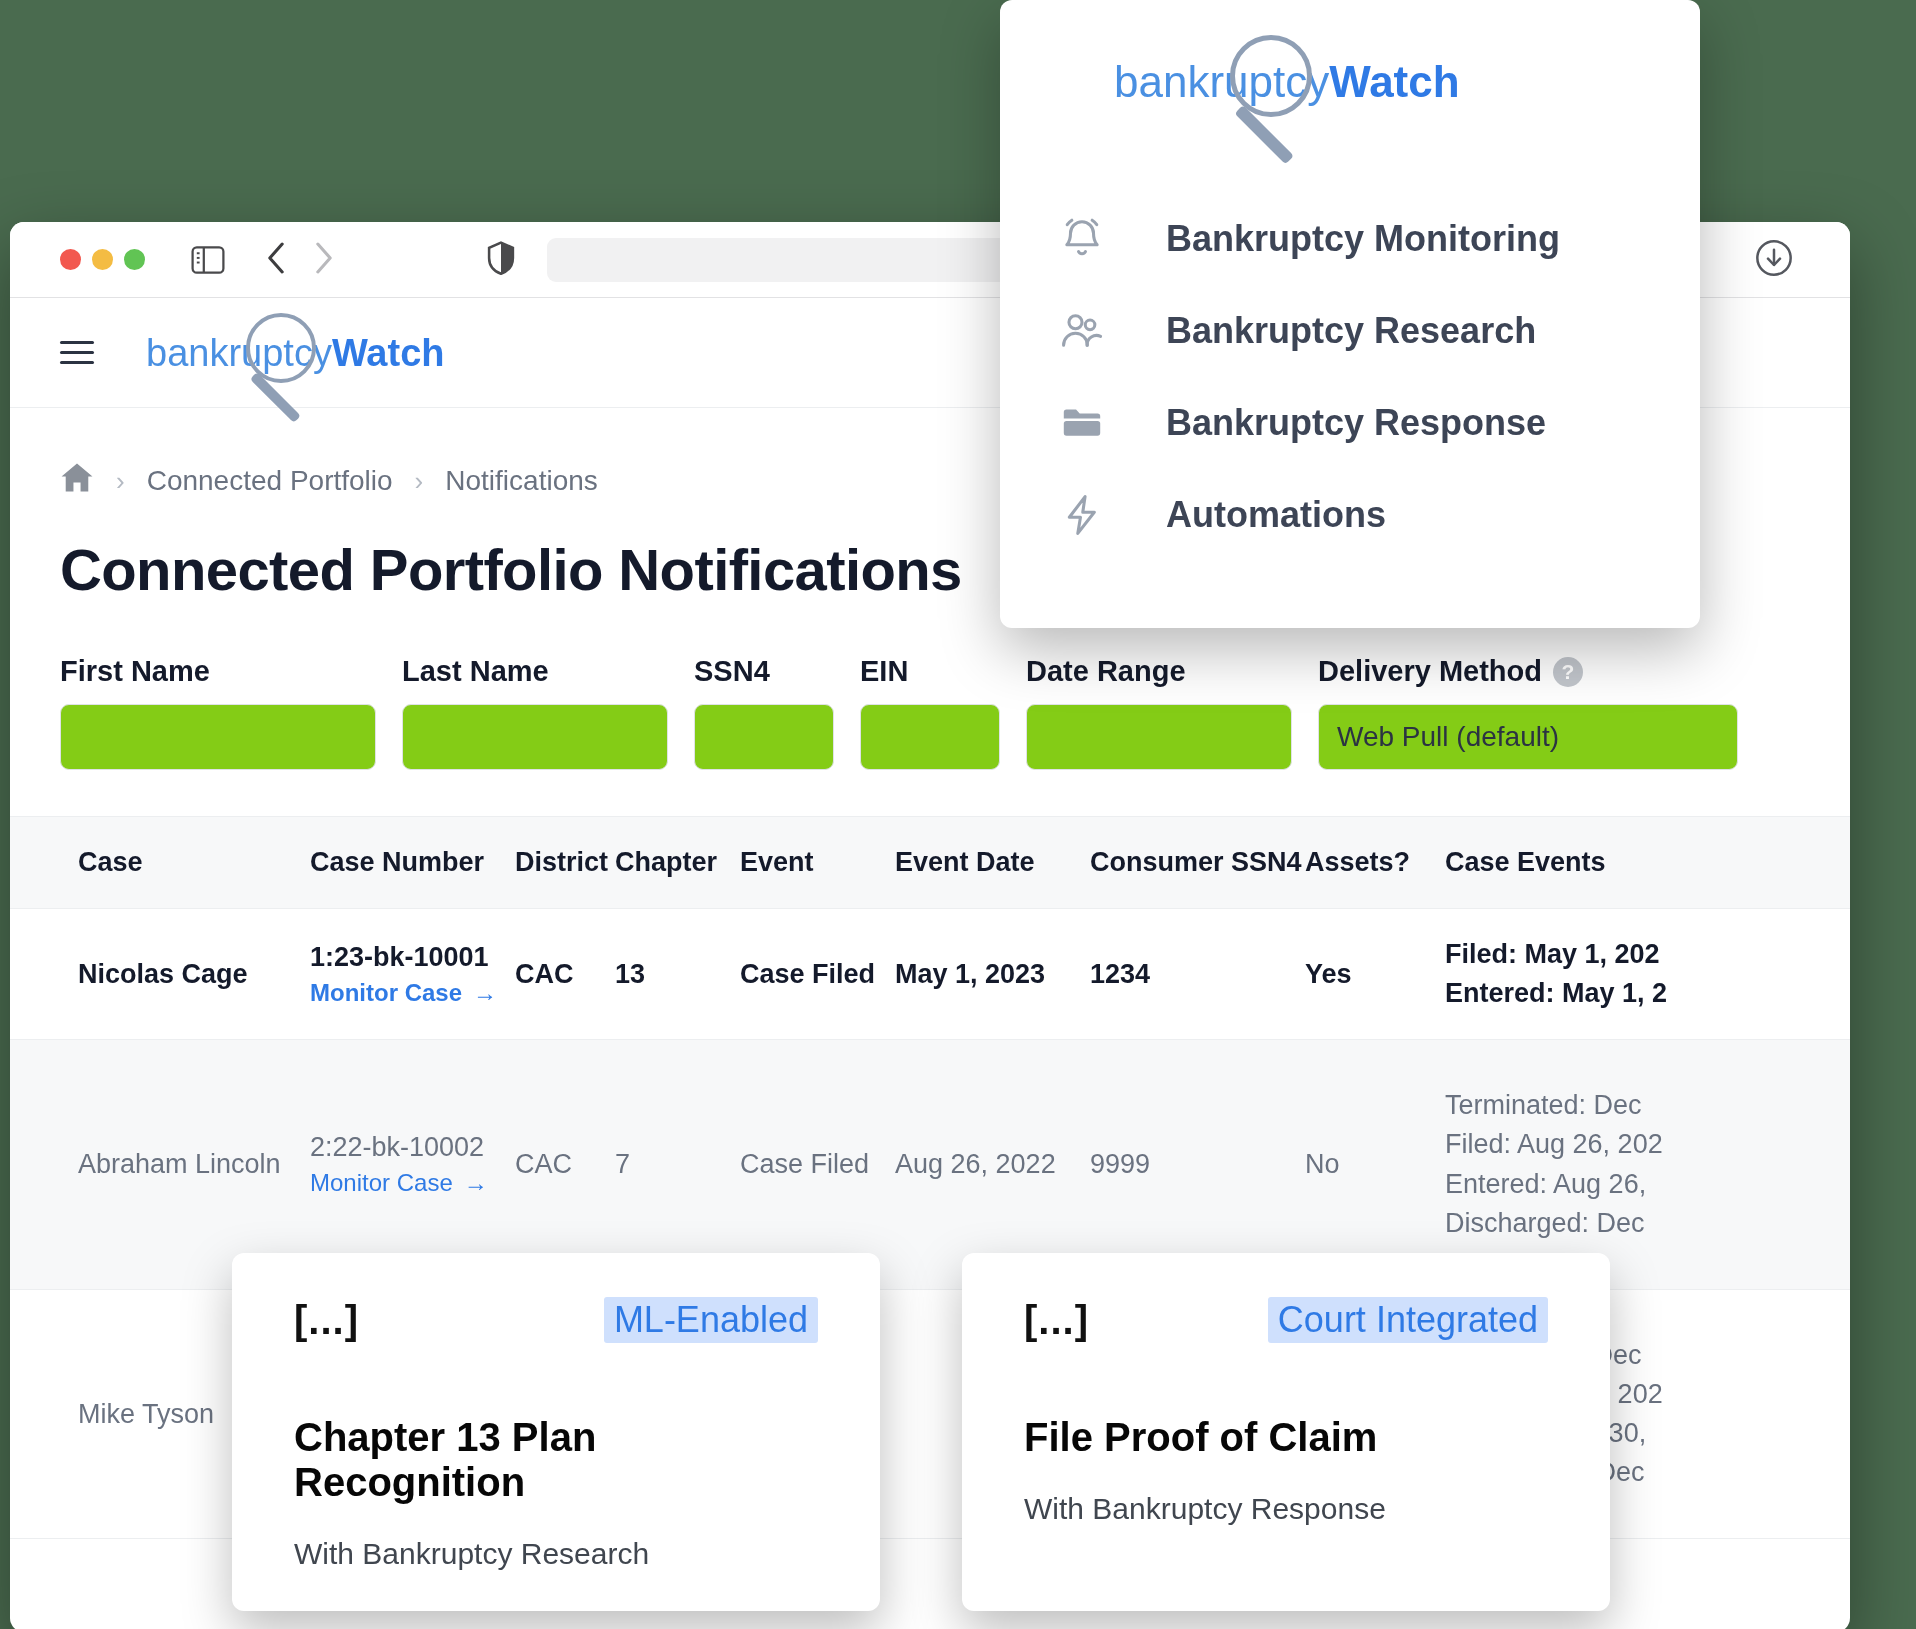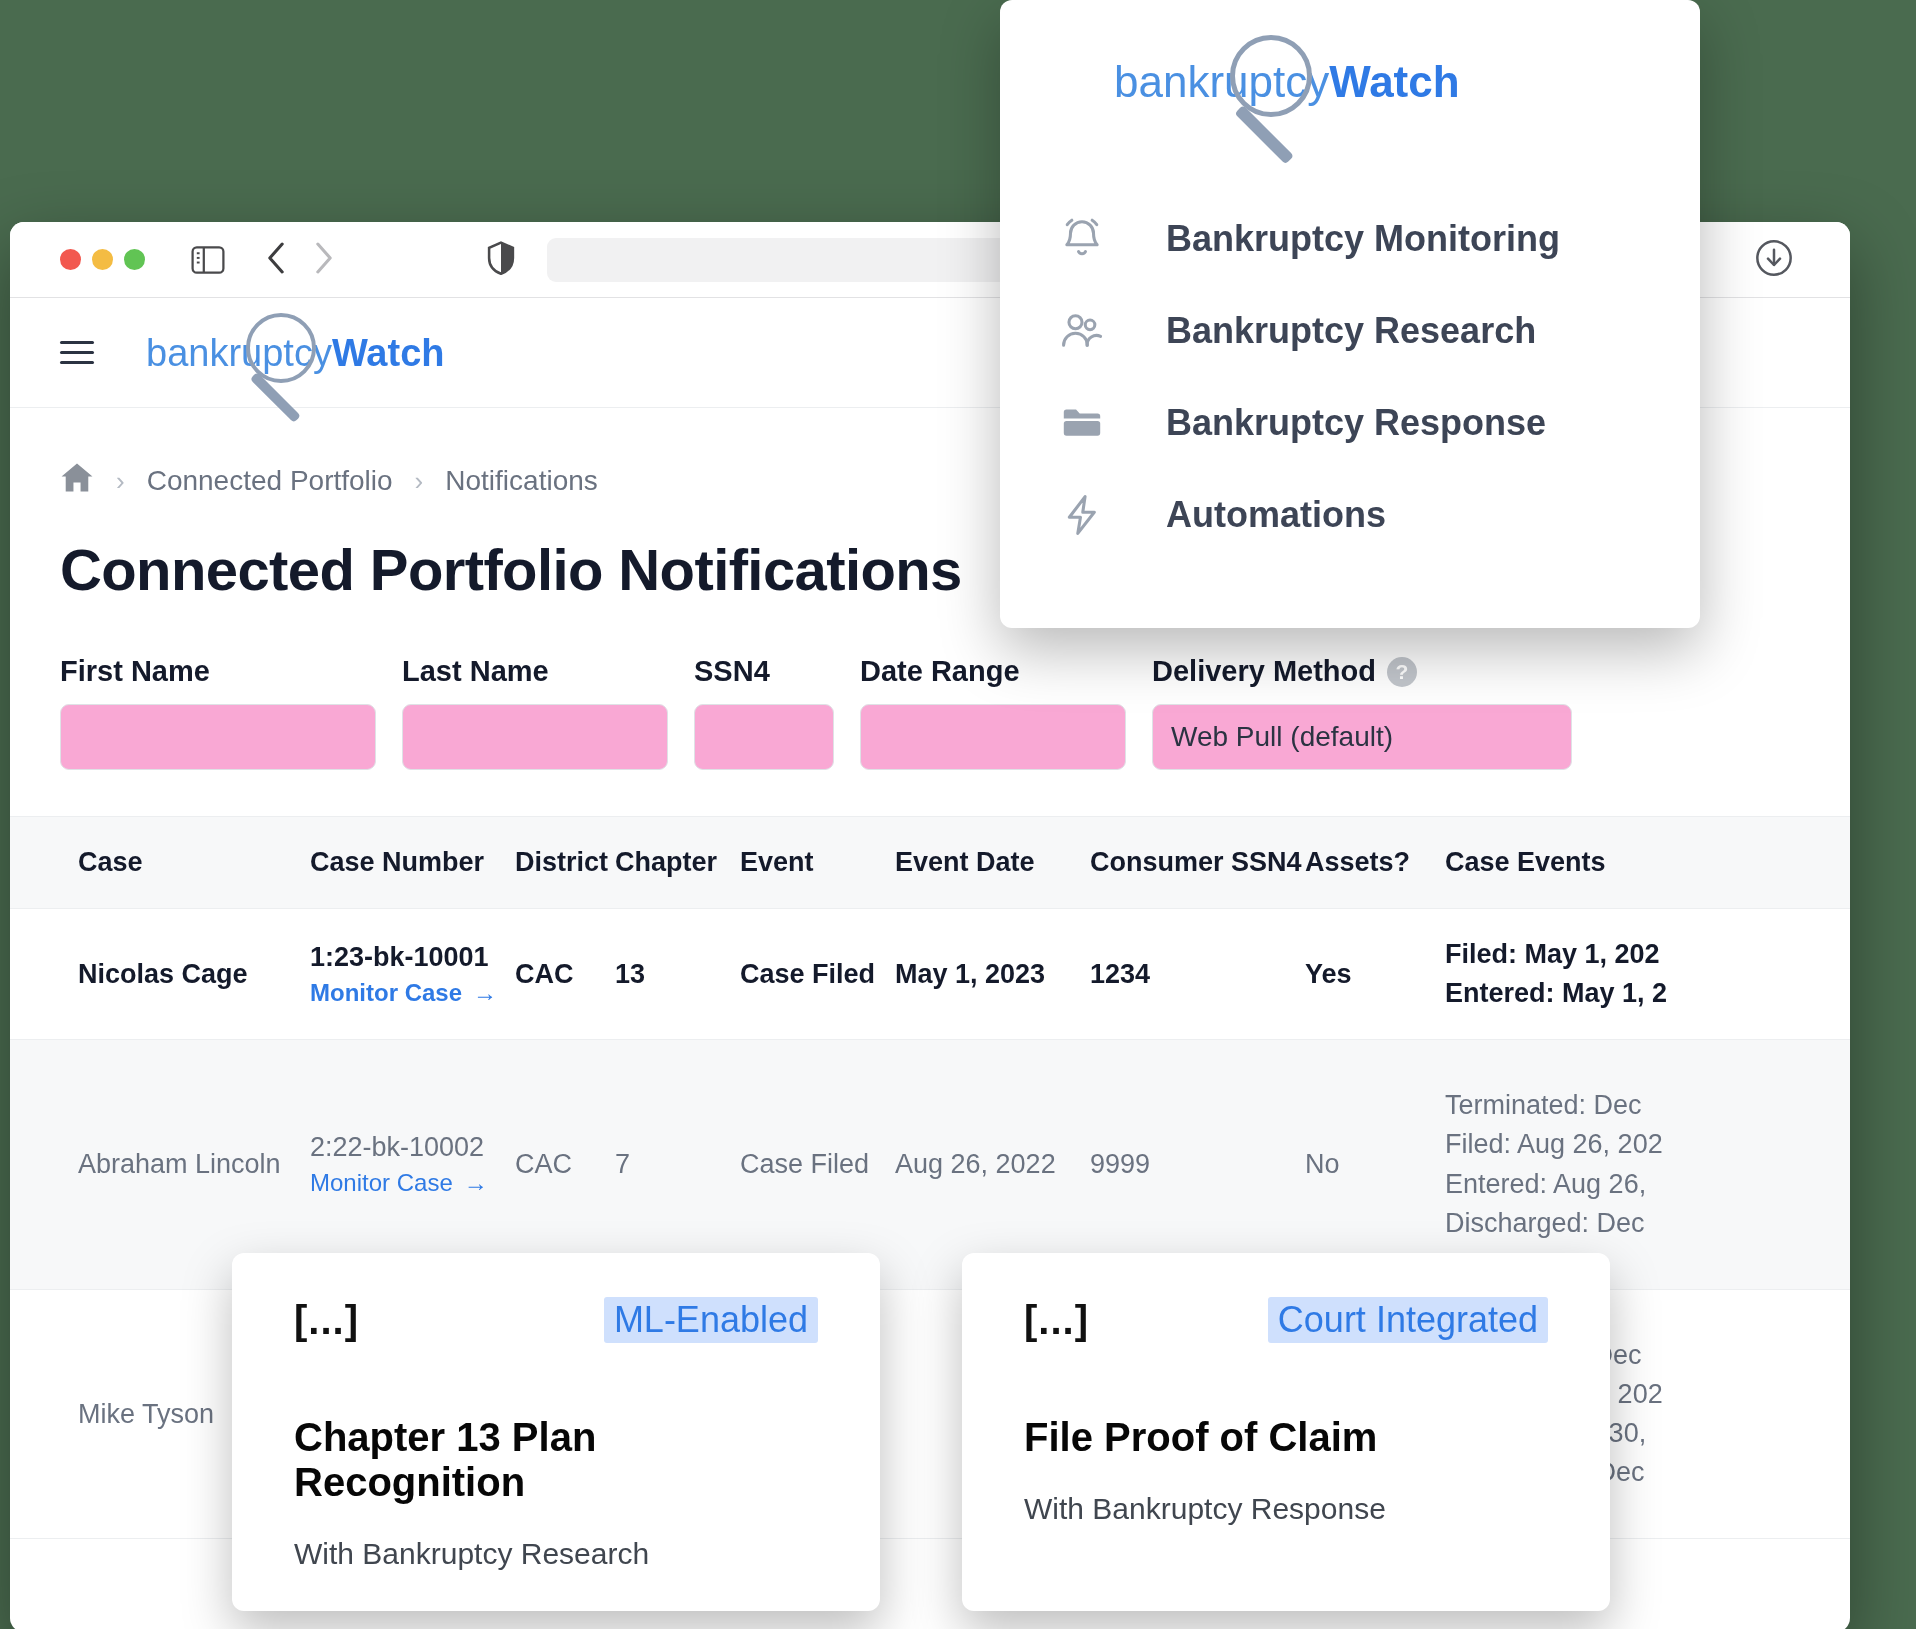--- a/index.html
+++ b/index.html
@@ -124,21 +124,21 @@
     color: #141a2b;
   }
 
   
   .filters { display: flex; align-items: flex-end; gap: 26px; margin-top: 52px; padding-bottom: 46px; }
   .field .flabel {
     font-size: 29px; font-weight: 700; color: #141a2b;
     margin-bottom: 16px; display: flex; align-items: center; gap: 11px;
   }
   .field .fin {
-    height: 66px; border: 1px solid #dfe2e6; border-radius: 9px; background: #f9a8d4;
+    height: 66px; border: 1px solid #dfe2e6; border-radius: 9px; background: #84cc16;
     display: flex; align-items: center; padding: 0 18px;
     font-size: 28px; color: #2b3342;
   }
   .help-badge {
     width: 30px; height: 30px; border-radius: 50%;
     background: #c2c6cc; color: #fff;
     font-size: 21px; font-weight: 700;
     display: inline-flex; align-items: center; justify-content: center;
   }
   .w-first { width: 316px; }
@@ -323,20 +323,24 @@
         <div class="field w-last">
           <div class="flabel">Last Name</div>
           <div class="fin"></div>
         </div>
 
         <div class="field w-ssn">
           <div class="flabel">SSN4</div>
           <div class="fin"></div>
         </div>
 
+        <div class="field w-ein">
+          <div class="flabel">EIN</div>
+          <div class="fin"></div>
+        </div>
 
         <div class="field w-date">
           <div class="flabel">Date Range</div>
           <div class="fin"></div>
         </div>
 
         <div class="field w-dm">
           <div class="flabel">
             <span>Delivery Method</span>
             <span class="help-badge">?</span>

